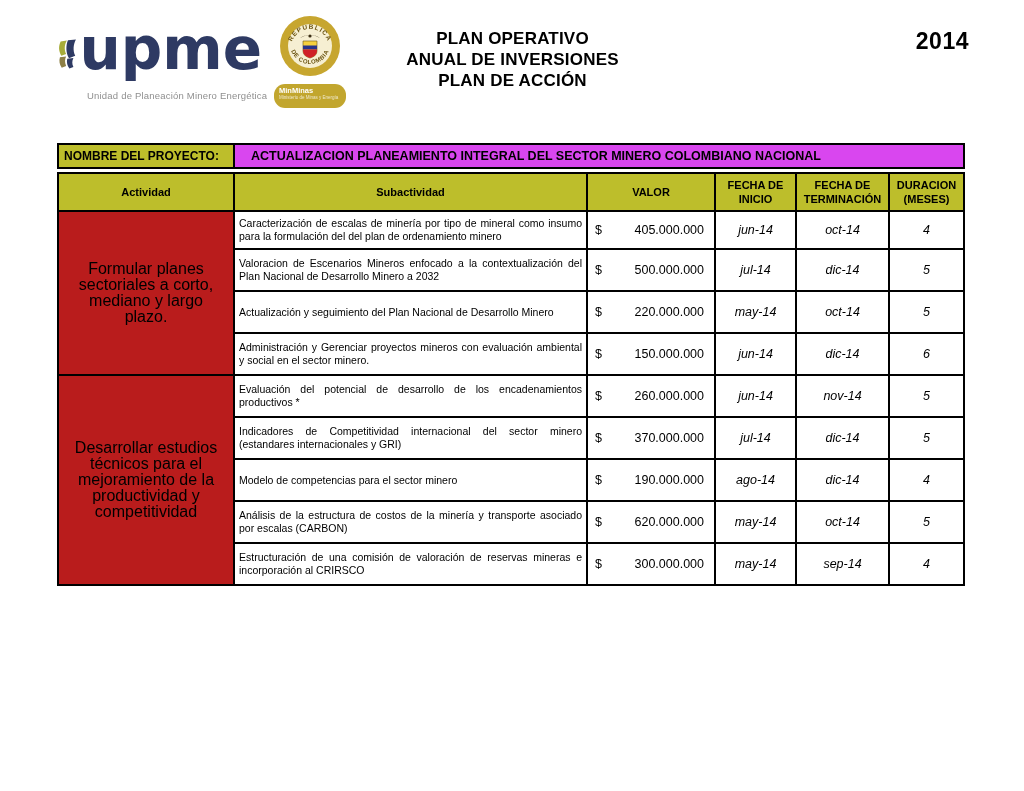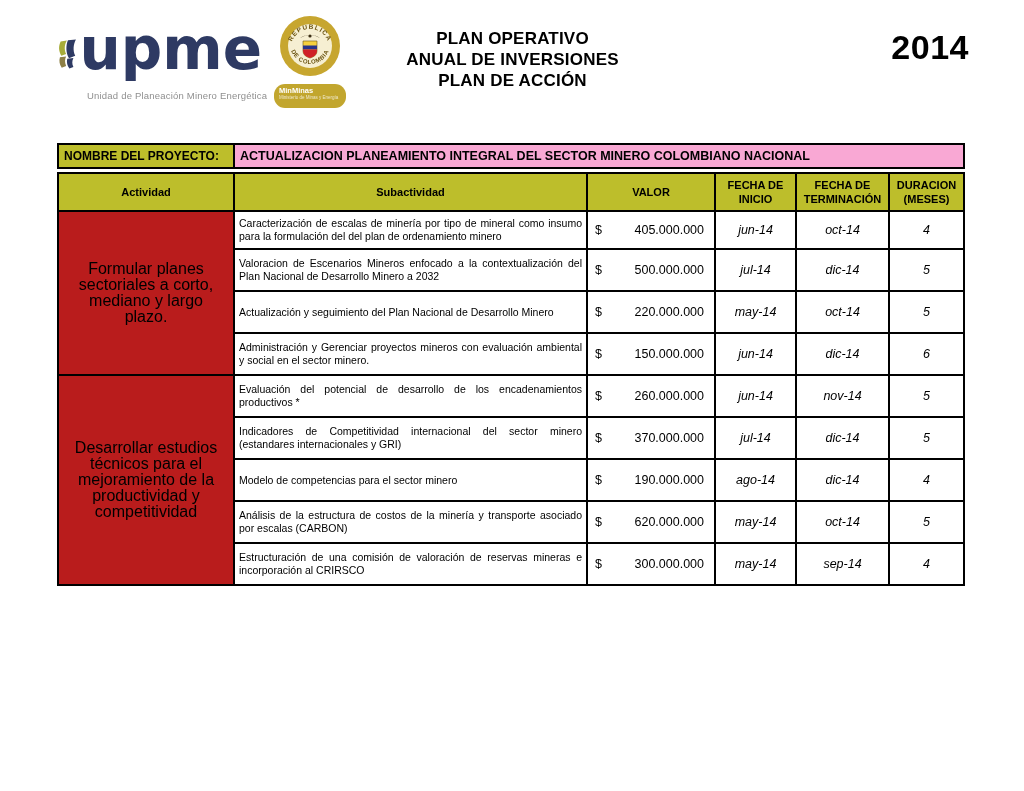--- a/index.html
+++ b/index.html
@@ -82,21 +82,21 @@
     text-align: center;
     font-size: 17px;
     font-weight: bold;
     line-height: 21px;
     letter-spacing: 0.2px;
   }
   .doc-year {
     position: absolute;
     right: 55px;
     top: 28px;
-    font-size: 34px;
+    font-size: 23px;
     font-weight: bold;
     letter-spacing: 0.5px;
   }
 
   
   .table-area {
     position: absolute;
     left: 57px;
     top: 143px;
     width: 908px;
@@ -116,22 +116,22 @@
   .cell-fill { background: #bdbe2b; }
   .project-label {
     font-size: 12px;
     font-weight: bold;
     padding-left: 5px;
     margin-left: 48px;
   }
   .project-name {
     font-size: 12.5px;
     font-weight: bold;
-    padding-left: 5px;
-    background: #f9a8d4;
+    padding-left: 16px;
+    background: #d946ef;
   }
   .main-table th {
     background: #bdbe2b;
     font-size: 11px;
     font-weight: bold;
     text-align: center;
     height: 38px;
     padding: 1px 2px;
     line-height: 14px;
   }

